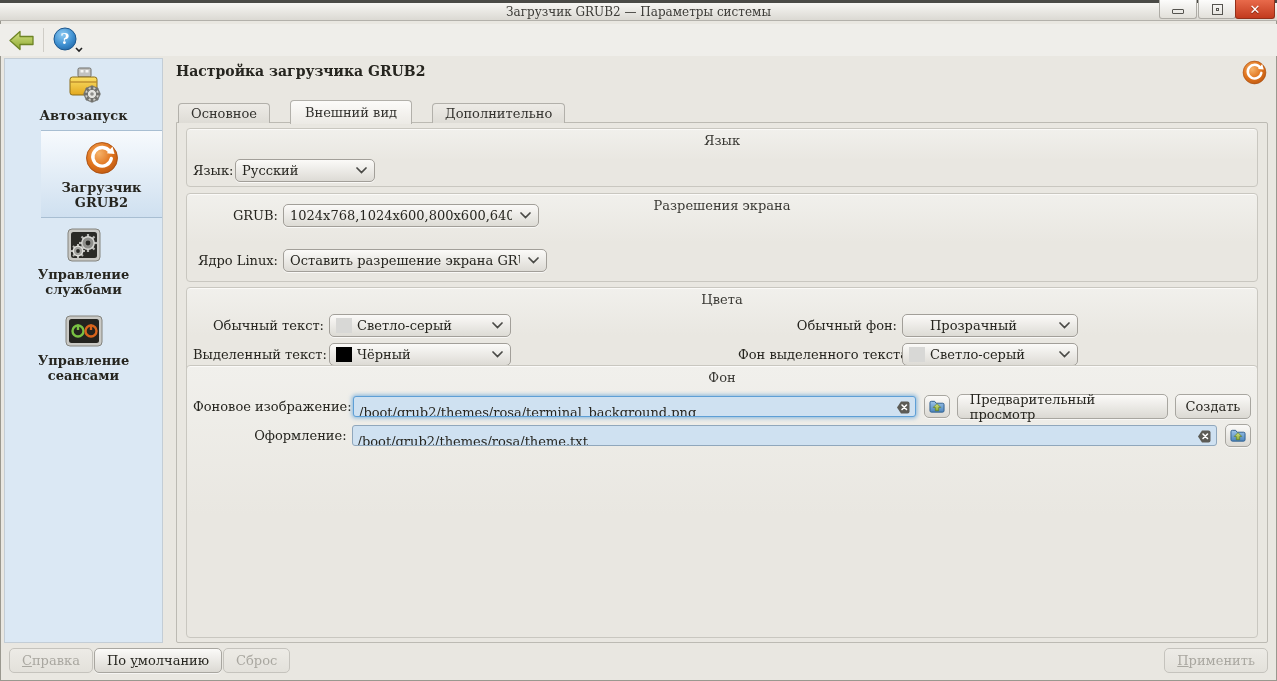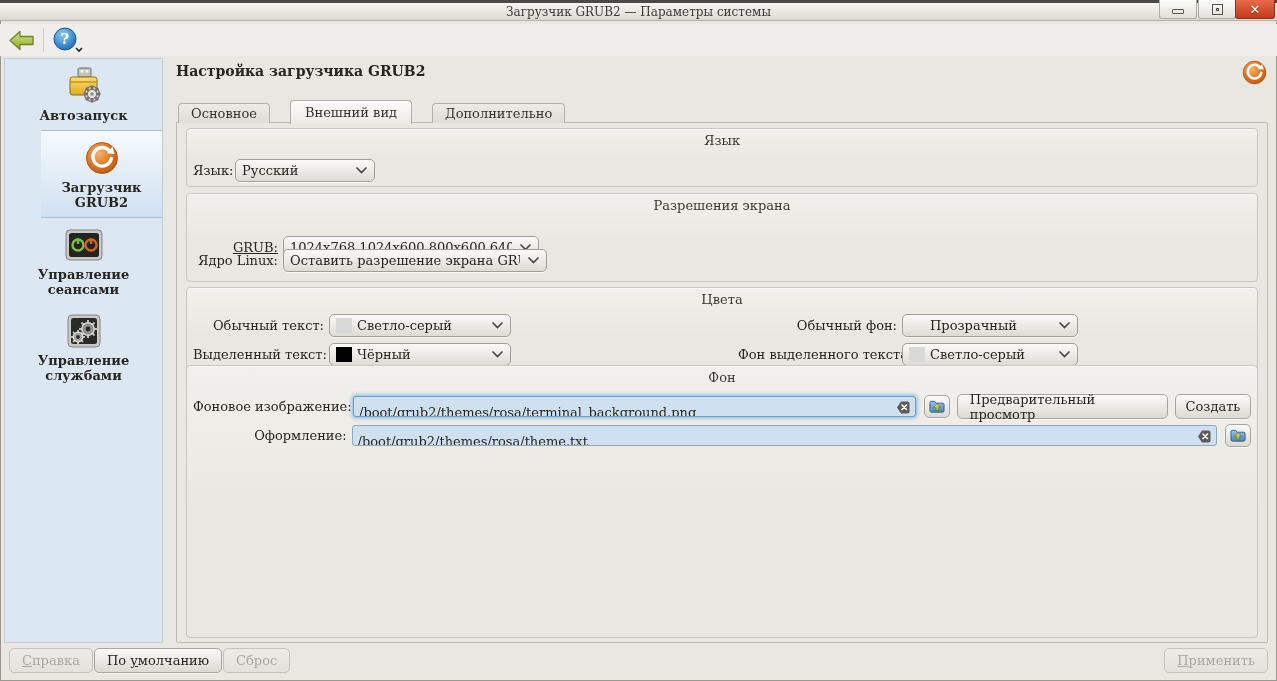--- a/index.html
+++ b/index.html
@@ -219,34 +219,20 @@
         <circle cx="17" cy="17" r="15.5" fill="url(#gOrange)" stroke="#a34a0c" stroke-width="0.8"></circle>
         <path d="M 24.8 10.5 A 9.3 9.3 0 1 0 26.3 17.5" fill="none" stroke="#ffffff" stroke-width="3.4" stroke-linecap="round"></path>
         <polygon points="27.5,5.5 29.5,13 21.8,12.2" fill="#ffffff"></polygon>
       </svg>
     </span>
     <span class="side-label">Загрузчик GRUB2</span>
   </div>
 
   <div class="side-item">
     <span class="icon-box">
-      <svg width="40" height="34" viewBox="0 0 40 34">
-        <rect x="2" y="2" width="36" height="30" rx="4" fill="#c9c9c5" stroke="#84847e"></rect>
-        <rect x="5" y="5" width="30" height="24" rx="2.5" fill="#23231f"></rect>
-        <circle cx="14" cy="17" r="5.5" fill="none" stroke="#79c043" stroke-width="2.4"></circle>
-        <line x1="14" y1="10.5" x2="14" y2="16" stroke="#79c043" stroke-width="2.4"></line>
-        <circle cx="27" cy="17" r="5.5" fill="none" stroke="#d8641c" stroke-width="2.4"></circle>
-        <line x1="27" y1="10.5" x2="27" y2="16" stroke="#d8641c" stroke-width="2.4"></line>
-      </svg>
-    </span>
-    <span class="side-label">Управление сеансами</span>
-  </div>
-
-  <div class="side-item">
-    <span class="icon-box">
       <svg width="40" height="36" viewBox="0 0 40 36">
         <rect x="4" y="2" width="32" height="32" rx="4" fill="#c9c9c5" stroke="#84847e"></rect>
         <rect x="7" y="5" width="26" height="26" rx="2.5" fill="#2a2a26"></rect>
         <g stroke="#b9b9b5" stroke-width="2.2">
           <line x1="24" y1="7" x2="24" y2="25"></line>
             <line x1="15" y1="16" x2="33" y2="16"></line>
           <line x1="17.5" y1="9.5" x2="30.5" y2="22.5"></line>
             <line x1="30.5" y1="9.5" x2="17.5" y2="22.5"></line>
         </g>
         <circle cx="24" cy="16" r="6.2" fill="#8f8f8b" stroke="#d8d8d4" stroke-width="1.4"></circle>
@@ -256,20 +242,34 @@
             <line x1="7" y1="24" x2="21" y2="24"></line>
           <line x1="9" y1="19" x2="19" y2="29"></line>
             <line x1="19" y1="19" x2="9" y2="29"></line>
         </g>
         <circle cx="14" cy="24" r="4.8" fill="#a5a5a1" stroke="#e2e2de" stroke-width="1.3"></circle>
         <circle cx="14" cy="24" r="1.9" fill="#2a2a26"></circle>
       </svg>
     </span>
     <span class="side-label">Управление службами</span>
   </div>
+
+  <div class="side-item">
+    <span class="icon-box">
+      <svg width="40" height="34" viewBox="0 0 40 34">
+        <rect x="2" y="2" width="36" height="30" rx="4" fill="#c9c9c5" stroke="#84847e"></rect>
+        <rect x="5" y="5" width="30" height="24" rx="2.5" fill="#23231f"></rect>
+        <circle cx="14" cy="17" r="5.5" fill="none" stroke="#79c043" stroke-width="2.4"></circle>
+        <line x1="14" y1="10.5" x2="14" y2="16" stroke="#79c043" stroke-width="2.4"></line>
+        <circle cx="27" cy="17" r="5.5" fill="none" stroke="#d8641c" stroke-width="2.4"></circle>
+        <line x1="27" y1="10.5" x2="27" y2="16" stroke="#d8641c" stroke-width="2.4"></line>
+      </svg>
+    </span>
+    <span class="side-label">Управление сеансами</span>
+  </div>
 </div>
 
 <div class="main-title">Настройка загрузчика GRUB2</div>
 <div class="module-badge">
   <svg width="25" height="25" viewBox="0 0 34 34">
     <circle cx="17" cy="17" r="15.5" fill="url(#gOrange)" stroke="#a34a0c" stroke-width="0.8"></circle>
     <path d="M 24.8 10.5 A 9.3 9.3 0 1 0 26.3 17.5" fill="none" stroke="#ffffff" stroke-width="3.4" stroke-linecap="round"></path>
     <polygon points="27.5,5.5 29.5,13 21.8,12.2" fill="#ffffff"></polygon>
   </svg>
 </div>
@@ -296,21 +296,21 @@
         <span class="combo-text">Русский</span>
         <svg class="chev" width="11" height="7" viewBox="0 0 11 7">
           <path d="M1 1 L5.5 5.5 L10 1" fill="none" stroke="#4a4a46" stroke-width="1.7" stroke-linecap="round"></path>
         </svg>
       </div>
     </div>
   </div>
 
   <div class="grp" id="grp-res">
     <div class="grp-title">Разрешения экрана</div>
-    <div class="form-row" style="left:6px; top:42px;text-decoration:underline;">
+    <div class="form-row" style="left:6px; top:10px;">
       <span class="lbl" style="width:90px;">GRUB:</span>
       <div class="combo" style="width:256px;">
         <span class="combo-text">1024x768,1024x600,800x600,640x480</span>
         <svg class="chev" width="11" height="7" viewBox="0 0 11 7">
           <path d="M1 1 L5.5 5.5 L10 1" fill="none" stroke="#4a4a46" stroke-width="1.7" stroke-linecap="round"></path>
         </svg>
       </div>
     </div>
     <div class="form-row" style="left:6px; top:55px;">
       <span class="lbl" style="width:90px;">Ядро Linux:</span>

